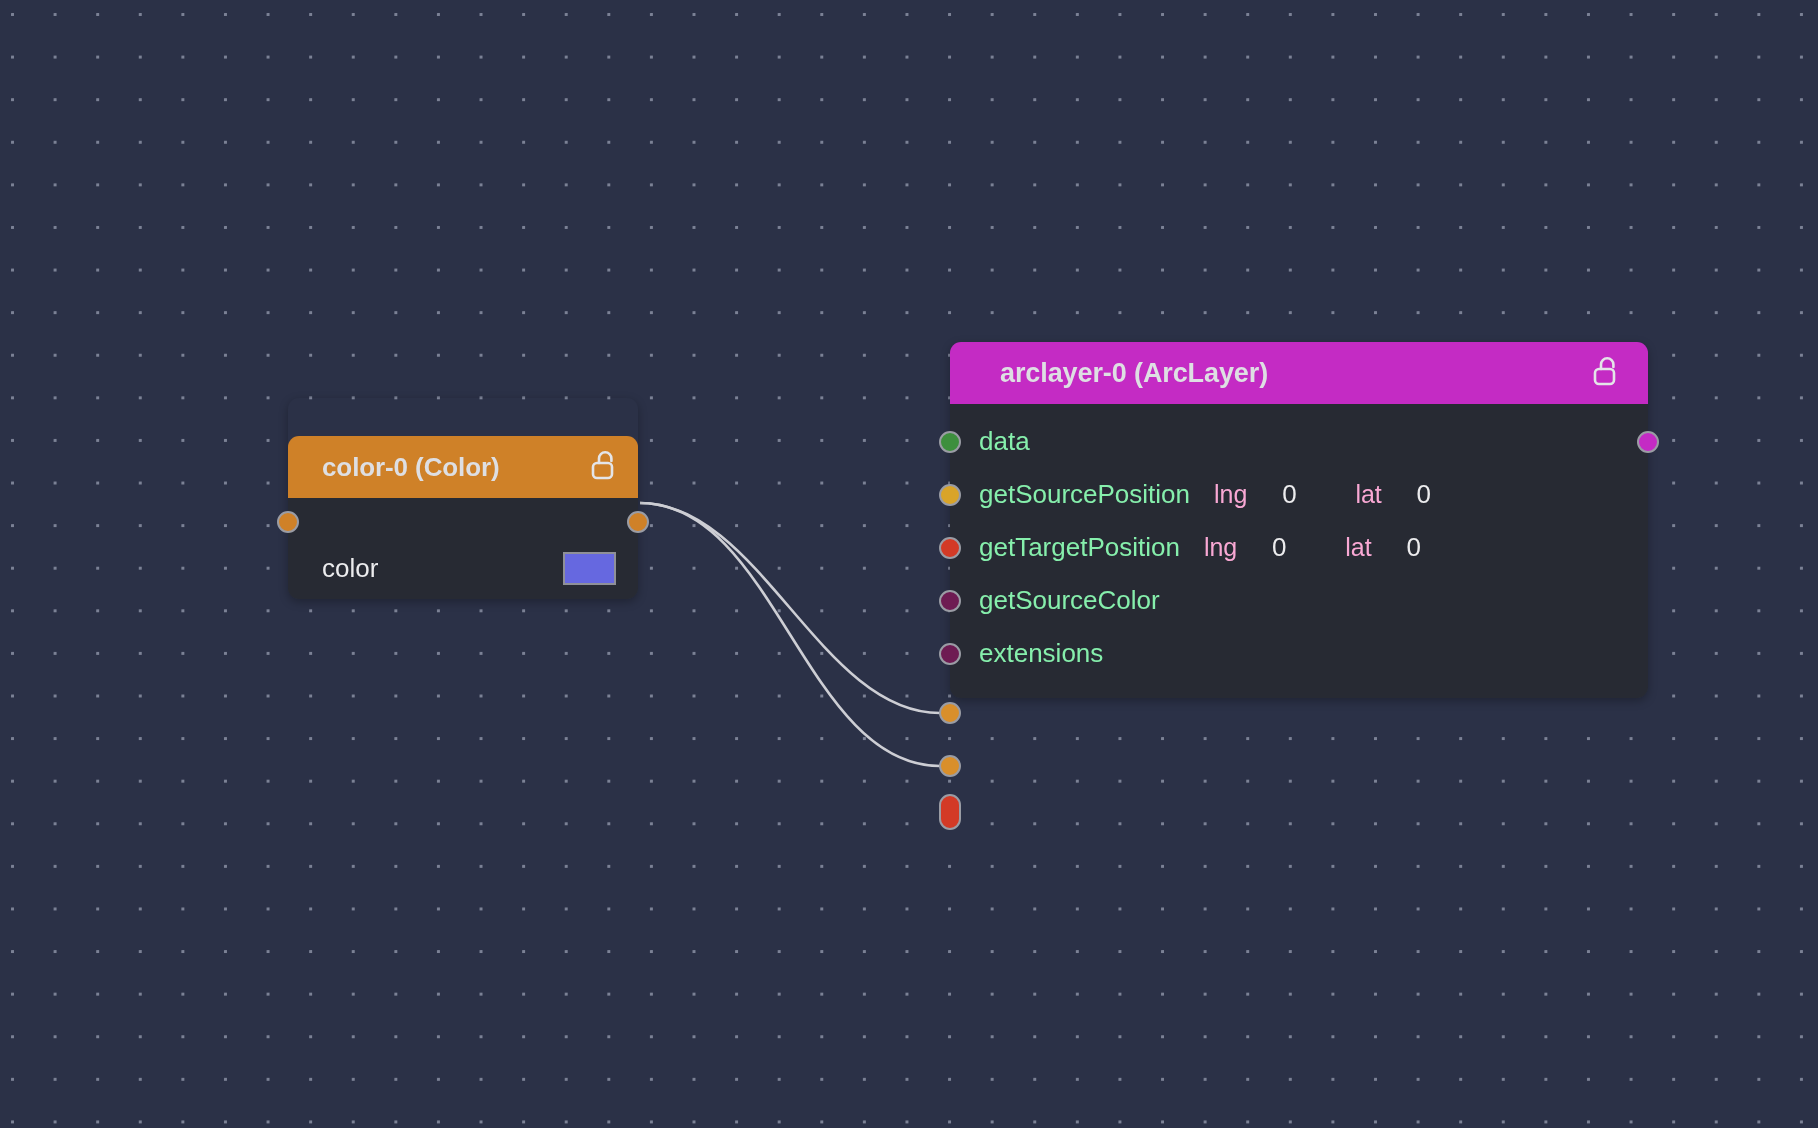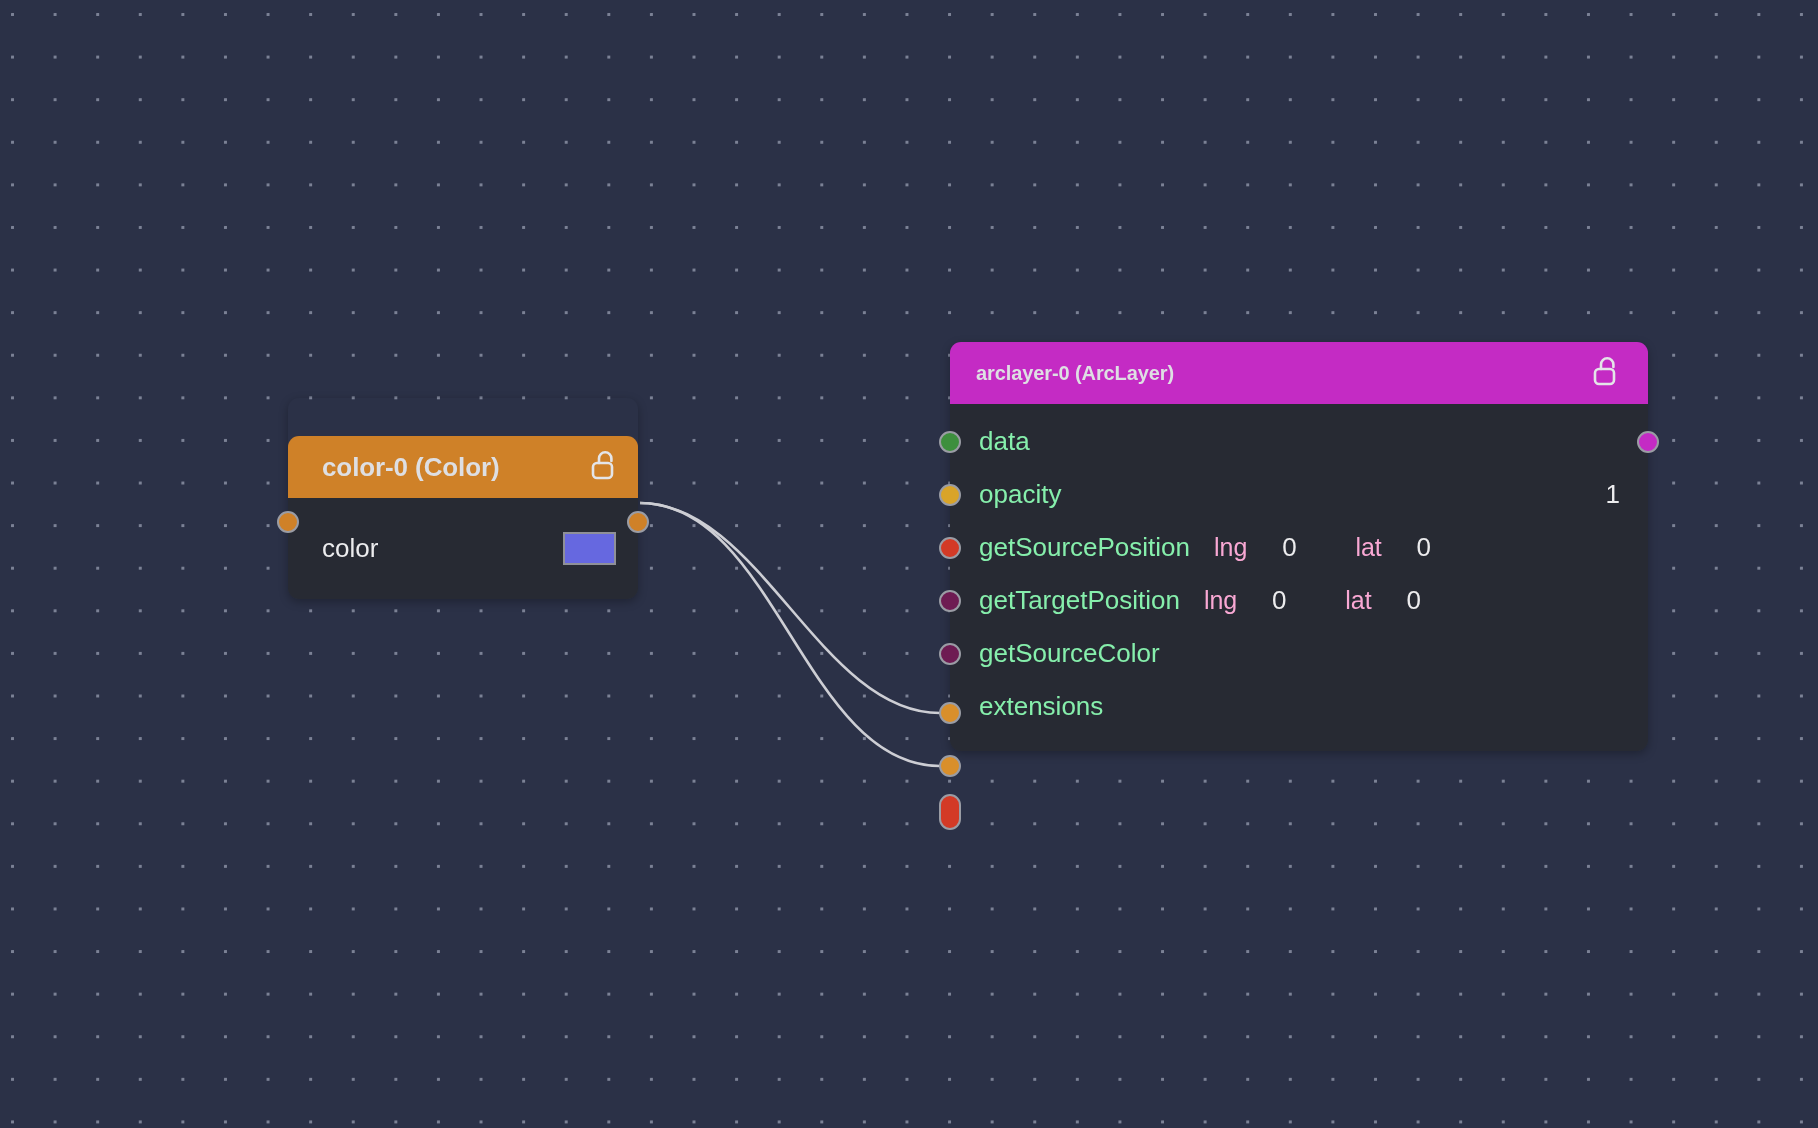--- a/index.html
+++ b/index.html
@@ -80,21 +80,21 @@
     background: #cf8128;
     height: 62px;
     padding: 0 18px 0 34px;
     margin-top: 38px;
   }
   #color-node .node-title { font-size: 26px; }
   #color-node .node-body {
     height: 101px;
     padding: 0 0 0 34px;
     display: flex;
-    align-items: center;
+    align-items: flex-end;
   }
   .color-row {
     width: 100%;
     height: 62px;
     display: flex;
     align-items: center;
     justify-content: space-between;
     padding-right: 22px;
     box-sizing: border-box;
   }
@@ -114,21 +114,21 @@
   #arclayer-node {
     left: 950px;
     top: 342px;
     width: 698px;
   }
   #arclayer-node .node-header {
     background: #c42bc4;
     height: 62px;
     padding: 0 26px 0 26px;
   }
-  #arclayer-node .node-title { font-size: 20px; }
+  #arclayer-node .node-title { font-size: 27px; margin-left: 24px; }
   #arclayer-node .node-body {
     padding: 11px 0 18px 0;
   }
 
   .prop-row {
     height: 53px;
     display: flex;
     align-items: center;
     padding: 0 28px 0 29px;
     box-sizing: border-box;
@@ -228,25 +228,20 @@
     </div>
 
     <div class="node-body">
 
       <div class="prop-row">
         <span class="prop-label">data</span>
         <span class="prop-spacer"></span>
       </div>
 
 
-      <div class="prop-row">
-        <span class="prop-label">opacity</span>
-        <span class="prop-spacer"></span>
-        <span class="prop-value">1</span>
-      </div>
 
       <div class="prop-row">
         <span class="prop-label">getSourcePosition</span>
         <span class="sub-label">lng</span>
         <span class="sub-value">0</span>
         <span class="sub-label">lat</span>
         <span class="sub-value">0</span>
       </div>
 
       <div class="prop-row">

